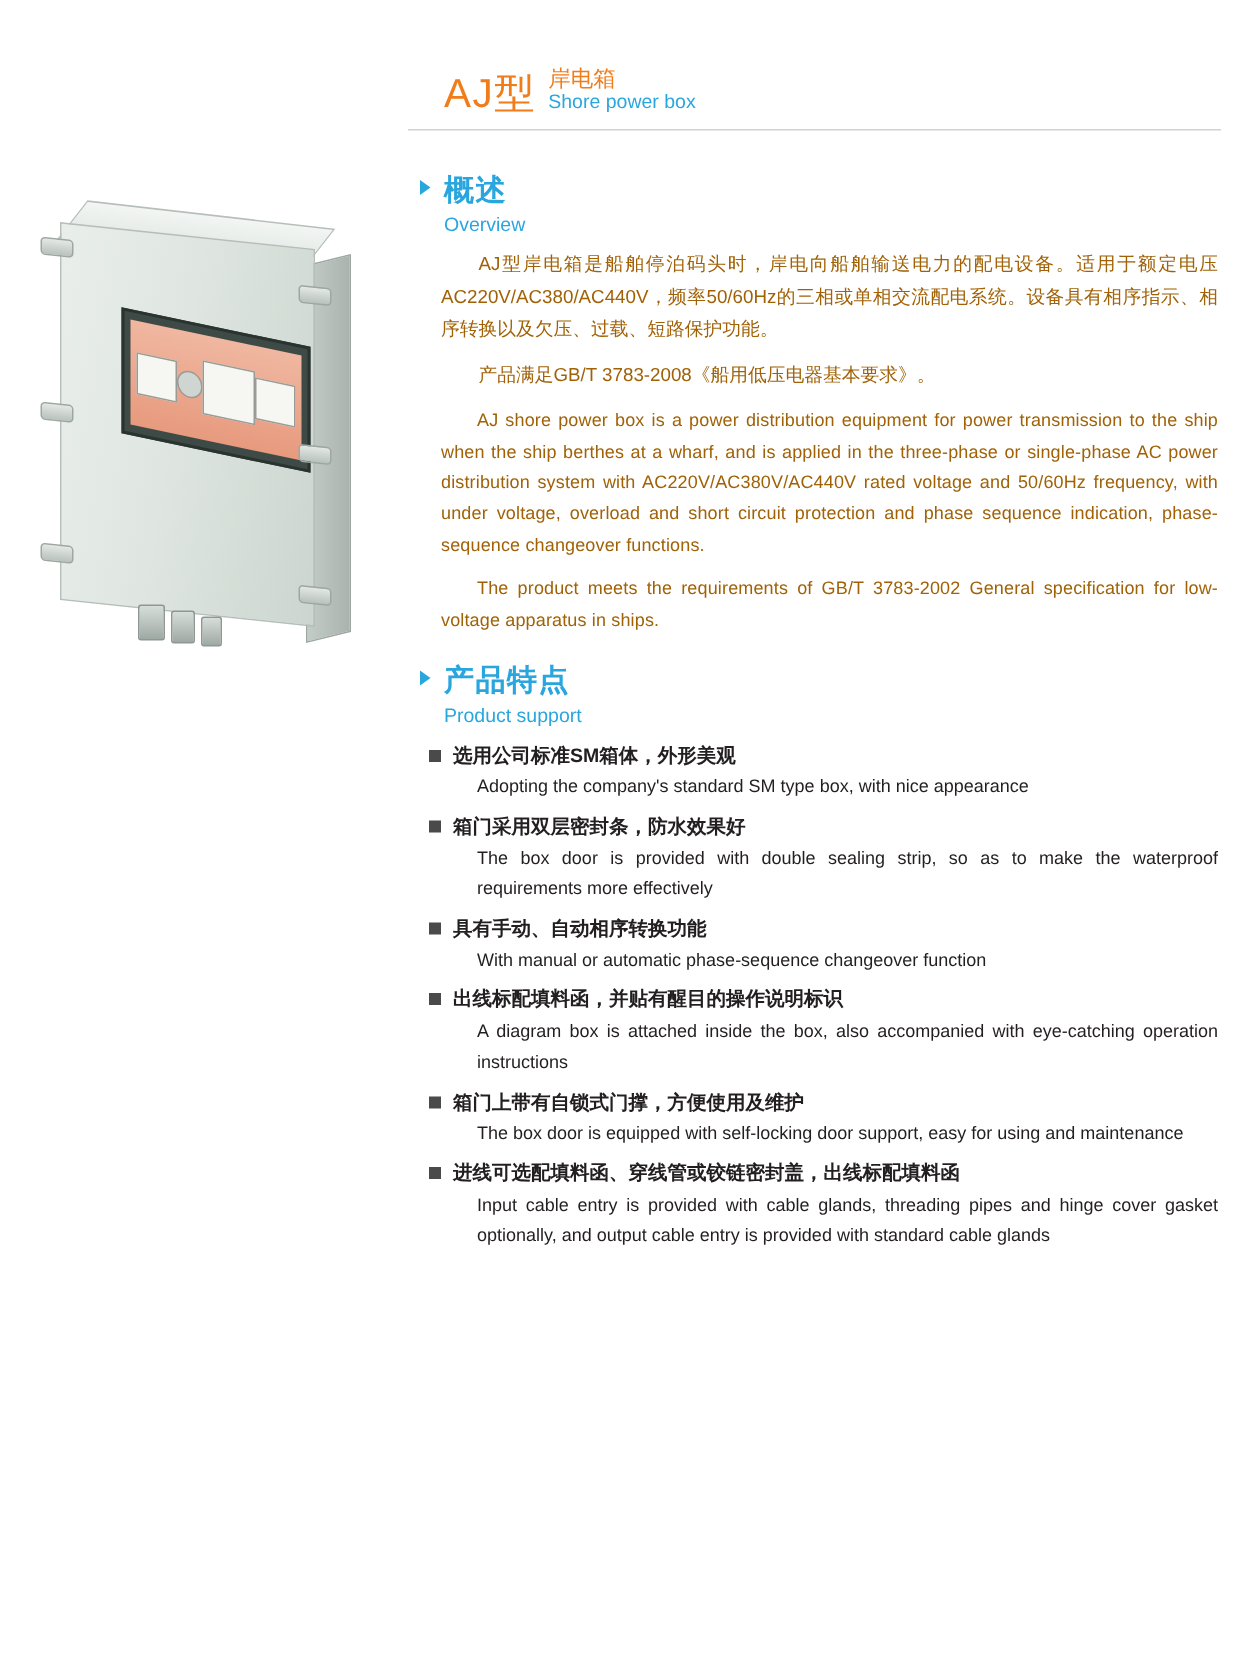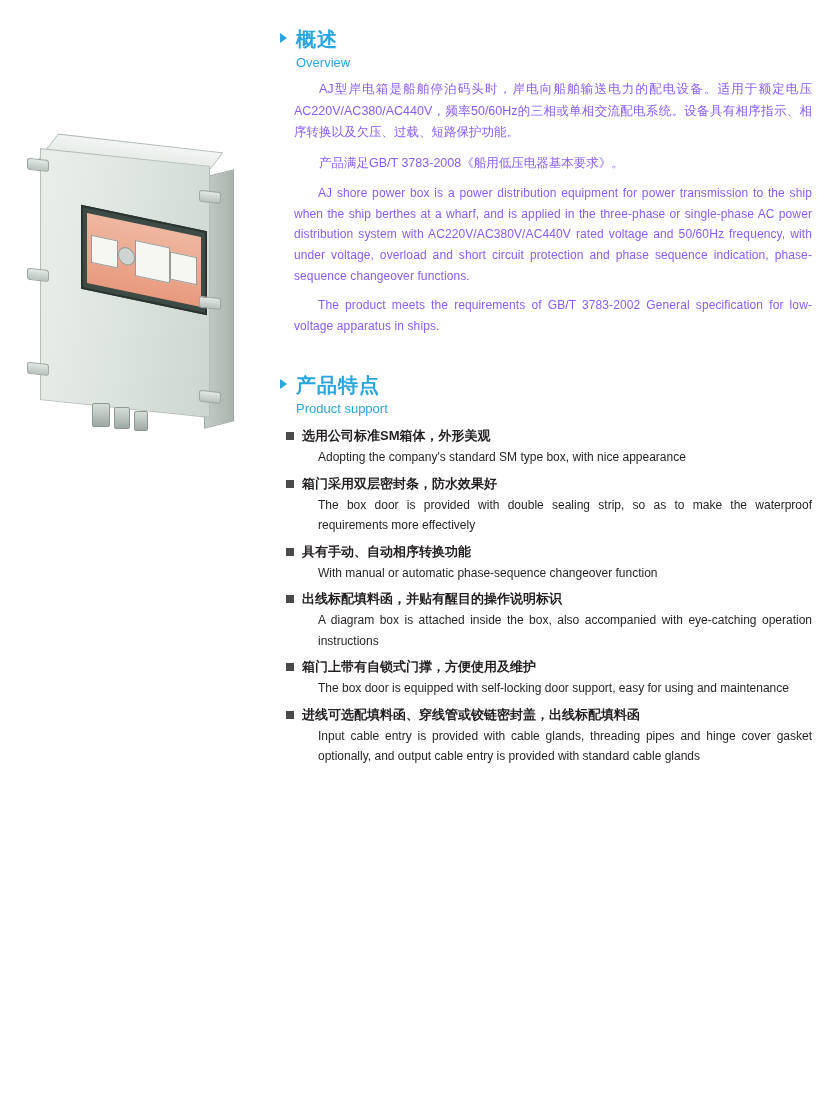--- a/index.html
+++ b/index.html
@@ -185,21 +185,21 @@
     font-size: 13px;
     color: #29a6de;
     margin-top: 2px;
   }
   .body-text {
     margin: 9px 0 0 0;
     font-size: 12.5px;
     line-height: 1.72;
     text-align: justify;
     text-justify: inter-ideograph;
-    color: #8b5cf6;
+    color: #a16207;
     padding-left: 22px;
     padding-right: 2px;
   }
   .body-text.indent {
     text-indent: 2em;
   }
   .body-text.en {
     font-size: 12px;
     letter-spacing: 0.1px;
   }
@@ -262,33 +262,40 @@
         <div class="lug" style="left:158px; top:224px;"></div>
       </div>
       <div class="gland" style="left:74px; top:268px; width:16px; height:22px;"></div>
       <div class="gland" style="left:96px; top:272px; width:14px; height:20px;"></div>
       <div class="gland" style="left:116px; top:276px; width:12px; height:18px;"></div>
     </div>
   </div>
 
   <div class="right-col">
 
+    <div class="title-block">
+      <span class="title-main">AJ型</span>
+      <span class="title-sub">
+        <span class="cn">岸电箱</span>
+        <span class="en">Shore power box</span>
+      </span>
+    </div>
 
     <div class="section-head">
       <span class="arrow"></span>
       <span class="cn">概述</span>
       <span class="en">Overview</span>
     </div>
 
     <p class="body-text indent">AJ型岸电箱是船舶停泊码头时，岸电向船舶输送电力的配电设备。适用于额定电压AC220V/AC380/AC440V，频率50/60Hz的三相或单相交流配电系统。设备具有相序指示、相序转换以及欠压、过载、短路保护功能。</p>
     <p class="body-text indent">产品满足GB/T 3783-2008《船用低压电器基本要求》。</p>
     <p class="body-text en indent">AJ shore power box is a power distribution equipment for power transmission to the ship when the ship berthes at a wharf, and is applied in the three-phase or single-phase AC power distribution system with AC220V/AC380V/AC440V rated voltage and 50/60Hz frequency, with under voltage, overload and short circuit protection and phase sequence indication, phase-sequence changeover functions.</p>
     <p class="body-text en indent">The product meets the requirements of GB/T 3783-2002 General specification for low-voltage apparatus in ships.</p>
 
-    <div class="section-head" style="margin-top:36px;">
+    <div class="section-head" style="margin-top:16px;">
       <span class="arrow"></span>
       <span class="cn">产品特点</span>
       <span class="en">Product support</span>
     </div>
 
     <div class="features">
 
       <div class="feature">
         <span class="bullet"></span>
         <span class="cn">选用公司标准SM箱体，外形美观</span>

